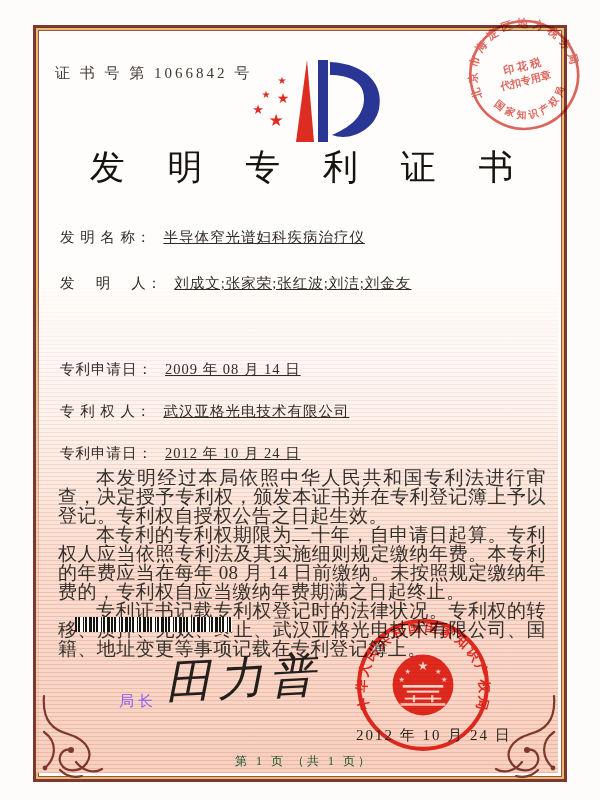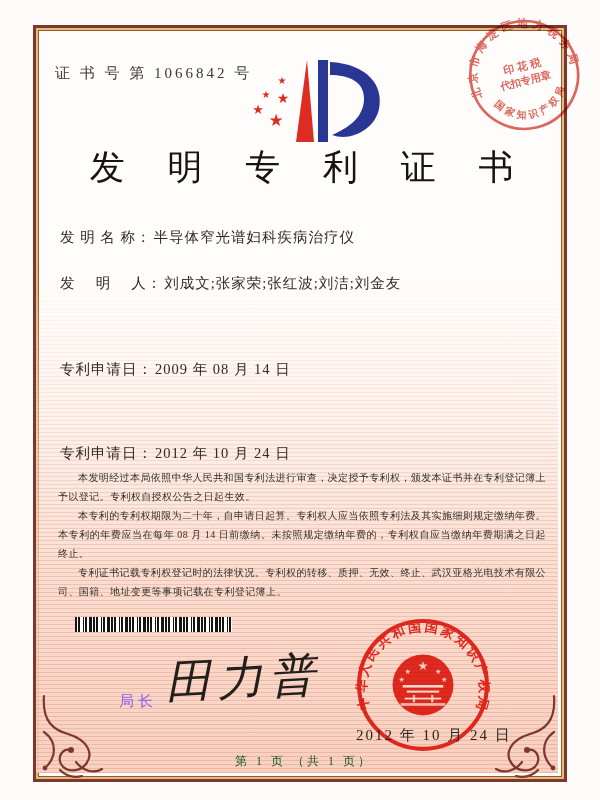--- a/index.html
+++ b/index.html
@@ -22,23 +22,23 @@
   .logo{position:absolute;left:230px;top:54px;width:170px;height:100px;}
   .tax-stamp{position:absolute;left:466px;top:16px;width:116px;height:116px;
              transform:rotate(-14deg);opacity:.9;mix-blend-mode:multiply;}
   .title{position:absolute;left:0;right:0;top:144px;text-align:center;
          font-size:35px;letter-spacing:17px;color:#17140f;font-weight:500;margin-left:20px;}
   
   .field{position:absolute;left:60px;width:486px;font-size:14.5px;letter-spacing:1px;
          color:#2f2b27;white-space:nowrap;}
   .f0{top:228px}.f1{top:274px}.f2{top:317px}.f3{top:360px}.f4{top:402px}.f5{top:444px}
   .field .lab{display:inline-block;}
-  .field .val{margin-left:2px;}
+  .field .val{margin-left:12px;text-decoration:underline;}
   
-  .body-text{position:absolute;left:58px;top:468px;width:488px;font-size:10px;
+  .body-text{position:absolute;left:58px;top:468px;width:488px;font-size:19px;
              line-height:19px;color:#33302b;text-align:justify;}
   .body-text p{margin:0;text-indent:2em;letter-spacing:.4px;}
   
   .barcode{position:absolute;left:75px;top:617px;width:157px;height:15px;
     background:repeating-linear-gradient(90deg,#17130f 0 2px,#fff 2px 3px,#17130f 3px 5px,#fff 5px 8px,
       #17130f 8px 9px,#fff 9px 10px,#17130f 10px 12px,#fff 12px 14px,#17130f 14px 17px,#fff 17px 18px);}
   .director{position:absolute;left:119px;top:692px;font-size:15px;letter-spacing:4px;color:#8b5cf6;}
   .signature{position:absolute;left:165px;top:648px;font-family:"DejaVu Sans",sans-serif;
              font-style:italic;font-size:46px;letter-spacing:6px;color:#23201c;
              transform:rotate(-3deg);font-weight:500;}
@@ -94,20 +94,23 @@
   <div class="title">发 明 专 利 证 书</div>
 
   <div class="field f0">
     <span class="lab">发 明 名 称：</span><span class="val">半导体窄光谱妇科疾病治疗仪</span>
   </div>
   <div class="field f1">
     <span class="lab">发　 明 　人：</span><span class="val">刘成文;张家荣;张红波;刘洁;刘金友</span>
   </div>
   <div class="field f3">
     <span class="lab">专利申请日：</span><span class="val">2009 年 08 月 14 日</span>
+  </div>
+  <div class="field f4">
+    <span class="lab">专 利 权 人：</span><span class="val">武汉亚格光电技术有限公司</span>
   </div>
   <div class="field f5">
     <span class="lab">专利申请日：</span><span class="val">2012 年 10 月 24 日</span>
   </div>
 
   <div class="body-text">
     <p>本发明经过本局依照中华人民共和国专利法进行审查，决定授予专利权，颁发本证书并在专利登记簿上予以登记。专利权自授权公告之日起生效。</p>
     <p>本专利的专利权期限为二十年，自申请日起算。专利权人应当依照专利法及其实施细则规定缴纳年费。本专利的年费应当在每年 08 月 14 日前缴纳。未按照规定缴纳年费的，专利权自应当缴纳年费期满之日起终止。</p>
     <p>专利证书记载专利权登记时的法律状况。专利权的转移、质押、无效、终止、武汉亚格光电技术有限公司、国籍、地址变更等事项记载在专利登记簿上。</p>
   </div>

